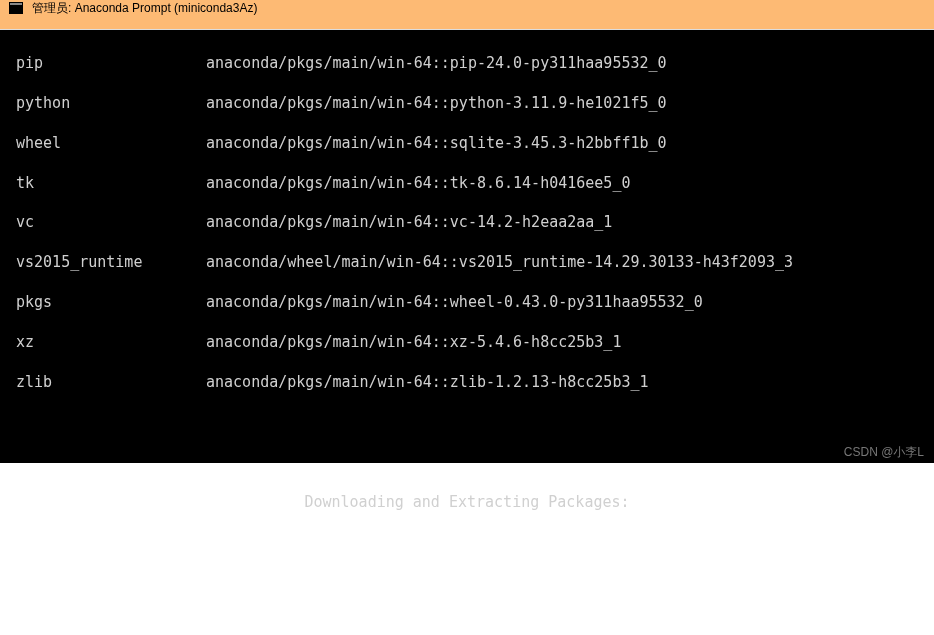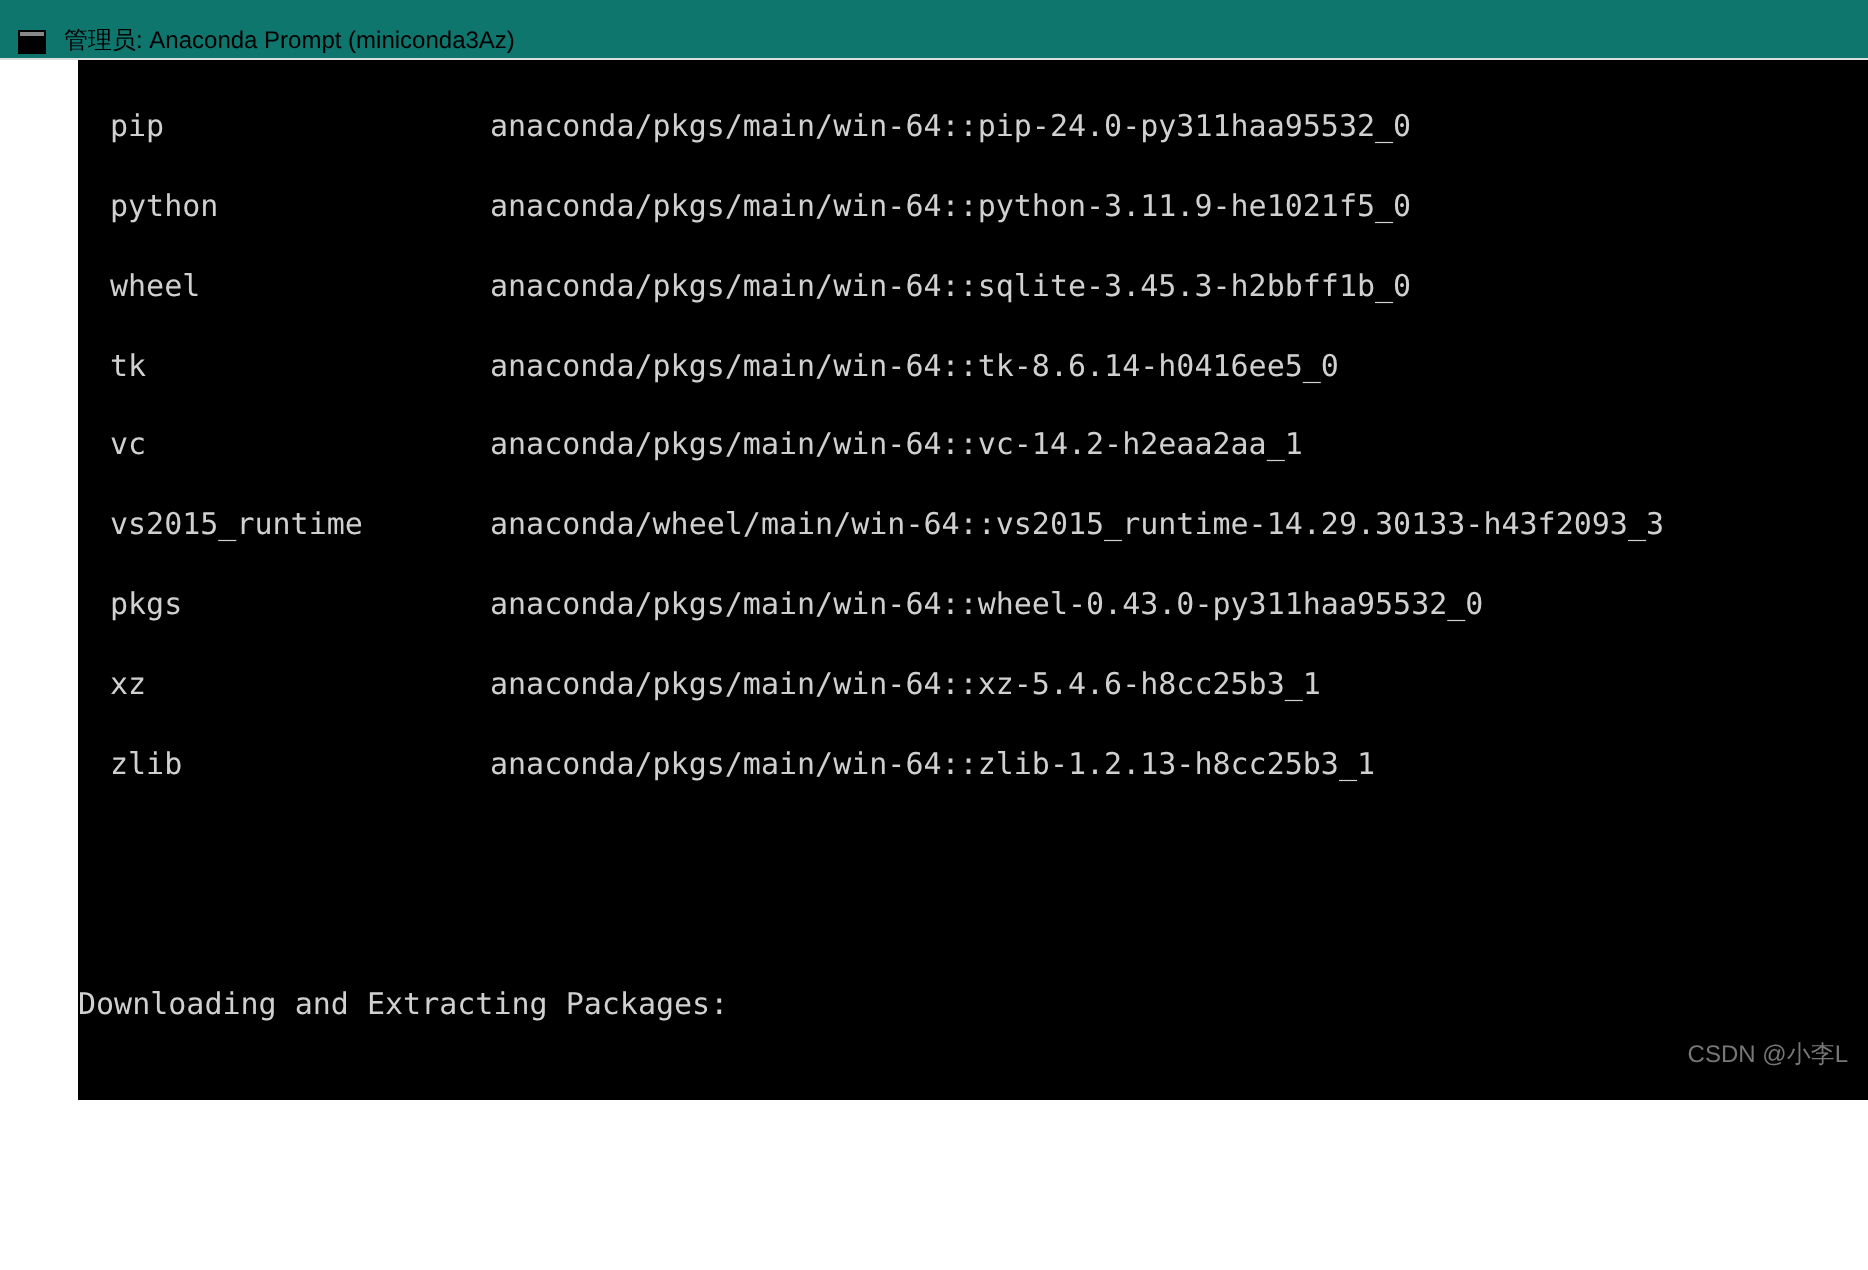--- a/index.html
+++ b/index.html
@@ -10,23 +10,23 @@
     body {
       font-family: "Microsoft YaHei", sans-serif;
       background: #fff;
       width: 934px;
       height: 635px;
       overflow: hidden;
     }
     .titlebar {
       height: 30px;
       display: flex;
-      align-items: flex-end;
+      align-items: flex-start;
       padding: 0 8px;
-      background: #0f766e;
+      background: #fdba74;
       border-bottom: 1px solid #ddd;
     }
     .titlebar-icon {
       width: 16px;
       height: 16px;
       margin-right: 8px;
       display: inline-flex;
       align-items: center;
       justify-content: center;
     }
@@ -34,43 +34,43 @@
       font-size: 12px;
       color: #000;
     }
     .terminal {
       background: #000;
       color: #d0d0d0;
       font-family: "SimSun", "新宋体", Consolas, monospace;
       font-size: 15px;
       line-height: 1.33;
       padding: 4px 0 0 0;
-      height: 520px;
+      height: 433px;
       white-space: pre;
       letter-spacing: 0;
       position: relative;
-      margin-left: 39px;
     }
     .pkg-line {
       white-space: pre;
     }
     .pkg-name {
       display: inline-block;
       margin-left: 16px;
       width: 190px;
     }
     .pkg-spec {
       display: inline-block;
     }
     .text-line {
       white-space: pre;
+      text-align: center;
     }
     .watermark {
       position: absolute;
-      bottom: 14px;
+      bottom: 2px;
       right: 10px;
       font-size: 12px;
       color: #777;
       font-family: "Microsoft YaHei", sans-serif;
     }
   </style>
 </head>
 <body>
 
 <div class="titlebar">

